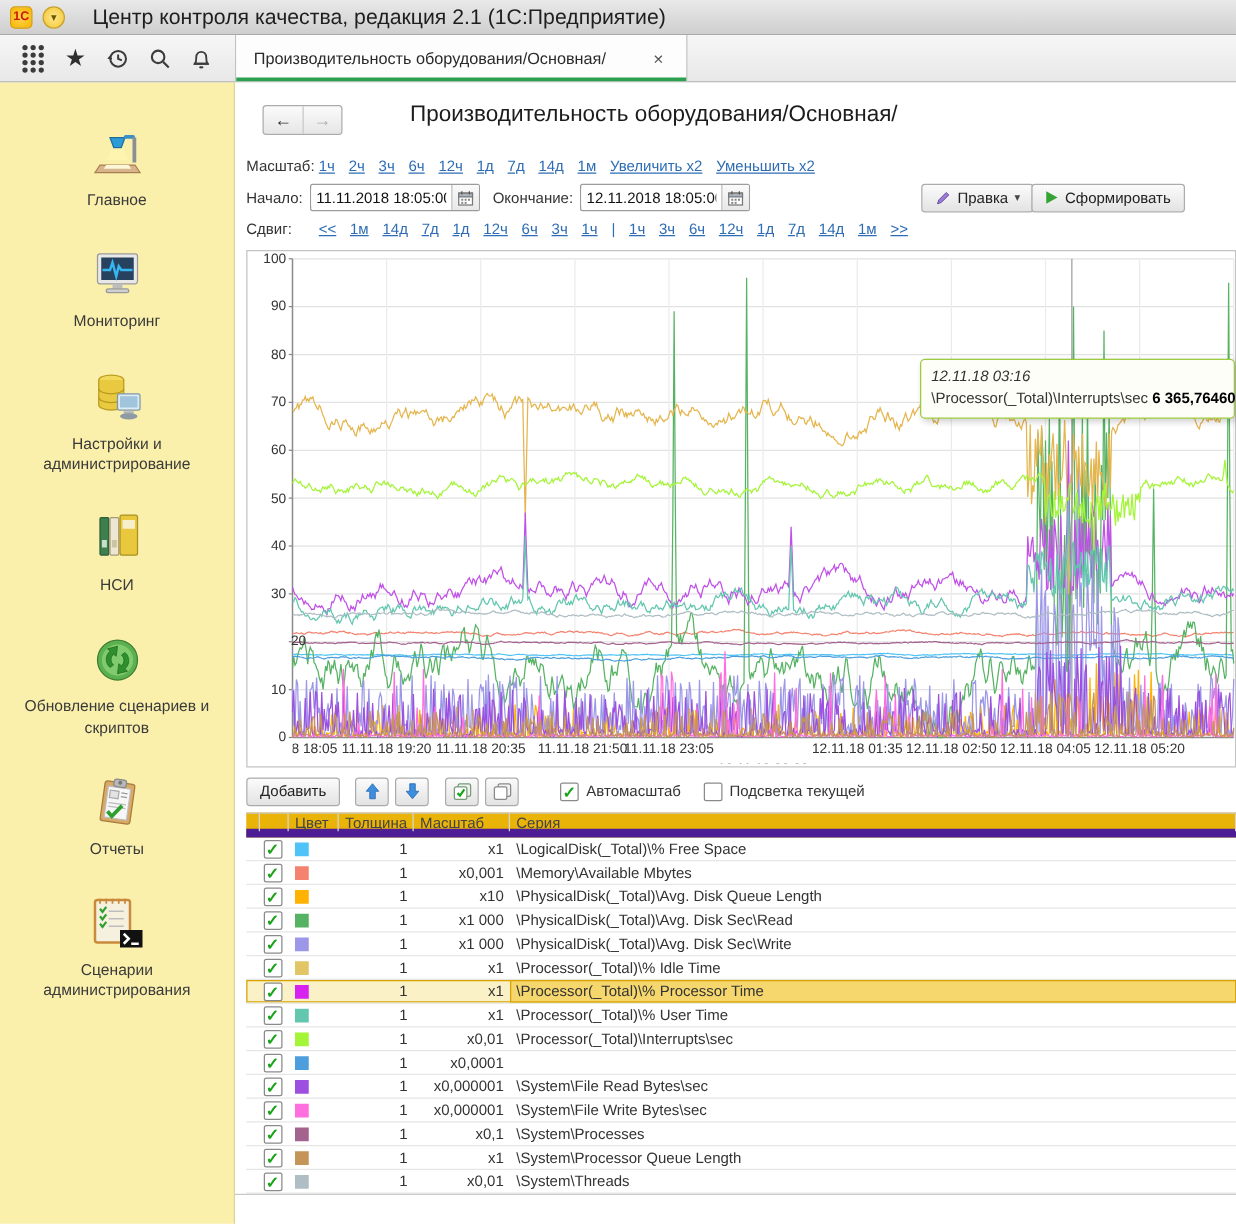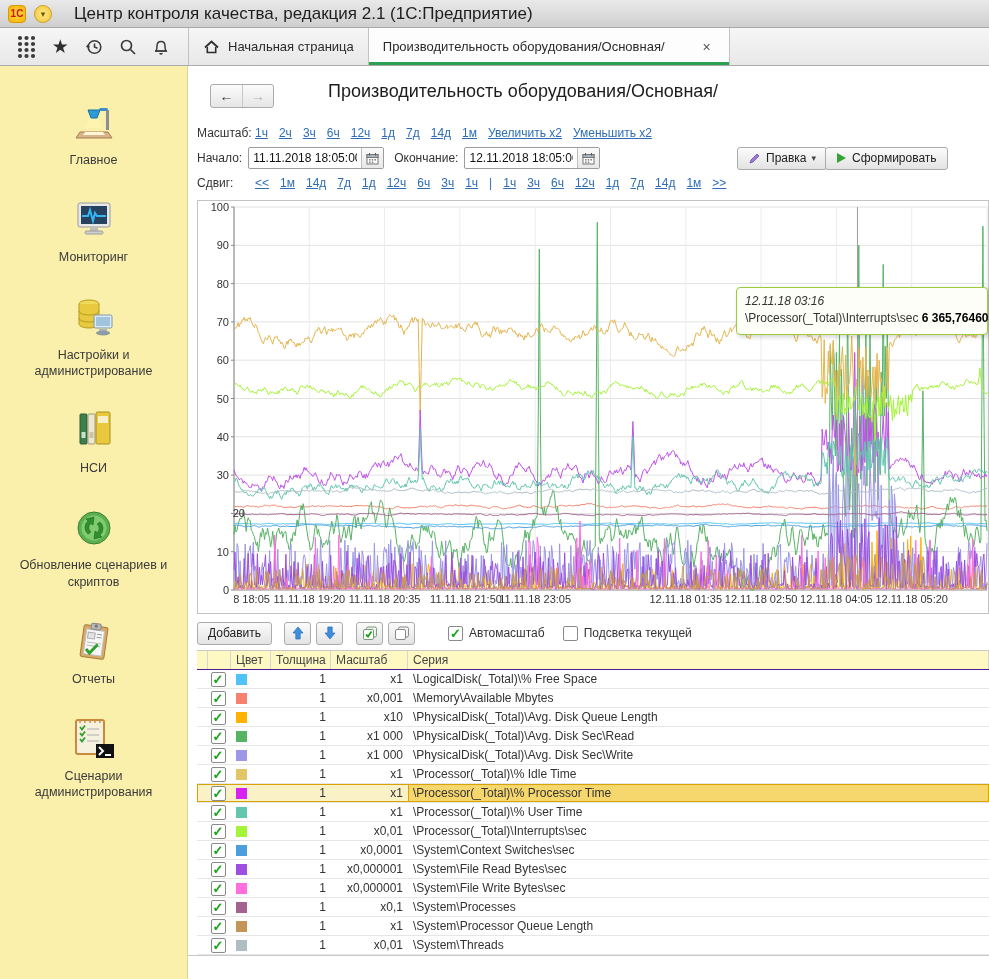--- a/index.html
+++ b/index.html
@@ -81,21 +81,21 @@
     background:linear-gradient(#FBFBFB,#E3E3E3); display:flex; align-items:center; justify-content:center; margin-right:5px;}
   .cb { width:15px; height:15px; border:1px solid #8A8A8A; border-radius:2px; background:#fff;
     display:inline-flex; align-items:center; justify-content:center; flex:none;}
   .cb.on::after { content:"✓"; color:#18A318; font-weight:bold; font-size:13px; line-height:1; }
   .cb-label { margin:0 18px 0 6px; color:#333; }
 
   
   .ser-table { position:absolute; left:9px; top:584px; width:792px; }
   .trow { display:grid; grid-template-columns:8px 26px 40px 60px 77px 1fr; height:19px; align-items:center;
     border-bottom:1px solid #E6E6E6; position:relative;}
-  .thead { height:20px; background:#fef9c3; border-top:1px solid #C9C9C9; border-bottom:1px solid #4c1d95; color:#444; }
+  .thead { height:20px; background:#eab308; border-top:1px solid #C9C9C9; border-bottom:7px solid #4c1d95; color:#444; }
   .thead > div { border-right:1px solid #D5D5D5; height:100%; display:flex; align-items:center; padding:0 5px; }
   .trow  > div { height:100%; display:flex; align-items:center; padding:0 5px; }
   .c-check { justify-content:center; }
   .c-th, .c-sc { justify-content:flex-end; }
   .thead .c-th, .thead .c-sc { justify-content:flex-start; }
   .swatch { width:11px; height:11px; }
   .trow.sel { background:#FBF1C7; box-shadow:inset 0 0 0 1px #D9A300; }
   .trow.sel .c-ser { background:#F5D76E; box-shadow:inset 0 0 0 1px #D9A300; height:100%; }
   .bottom-pane { position:absolute; left:0; top:889px; width:801px; height:24px; border-top:1px solid #C9C9C9; background:#fff;}
   svg { display:block; }
@@ -145,27 +145,20 @@
       </span>
     <span class="tool-btn">
       <svg width="20" height="20" viewBox="0 0 20 20" fill="none" stroke="#3C3C3C" stroke-width="1.5">
         <path d="M5 14 C5 14 6 12.5 6 9 C6 6 8 4.5 10 4.5 C12 4.5 14 6 14 9 C14 12.5 15 14 15 14 Z"></path>
         <line x1="4" y1="14" x2="16" y2="14"></line>
           <path d="M8.7 16.3 a1.6 1.6 0 0 0 2.6 0"></path>
       </svg>
       </span>
   </div>
   <div class="tabs">
-    <div class="tab">
-      <svg width="17" height="16" viewBox="0 0 17 16" fill="none" stroke="#2F2F2F" stroke-width="1.8">
-        <path d="M2 8.5 L8.5 2.5 L15 8.5"></path>
-          <path d="M4.3 8 V13.5 H12.7 V8" stroke-width="1.6"></path>
-      </svg>
-      <span>Начальная страница</span>
-    </div>
     <div class="tab active">
       <span>Производительность оборудования/Основная/</span>
       <span class="close">×</span>
     </div>
   </div>
 </div>
 
 <div class="sidebar" id="sidebar">
     <div class="side-item">
       <span class="ic">
@@ -588,21 +581,20 @@
       <div class="trow">
         <div></div>
         <div class="c-check">
           <span class="cb on"></span>
         </div>
         <div>
           <span class="swatch" style="background: rgb(76, 159, 220);"></span>
         </div>
         <div class="c-th">1</div>
         <div class="c-sc">x0,0001</div>
-        <div class="c-ser">\System\Context Switches\sec</div>
       </div>
       <div class="trow">
         <div></div>
         <div class="c-check">
           <span class="cb on"></span>
         </div>
         <div>
           <span class="swatch" style="background: rgb(156, 79, 224);"></span>
         </div>
         <div class="c-th">1</div>

